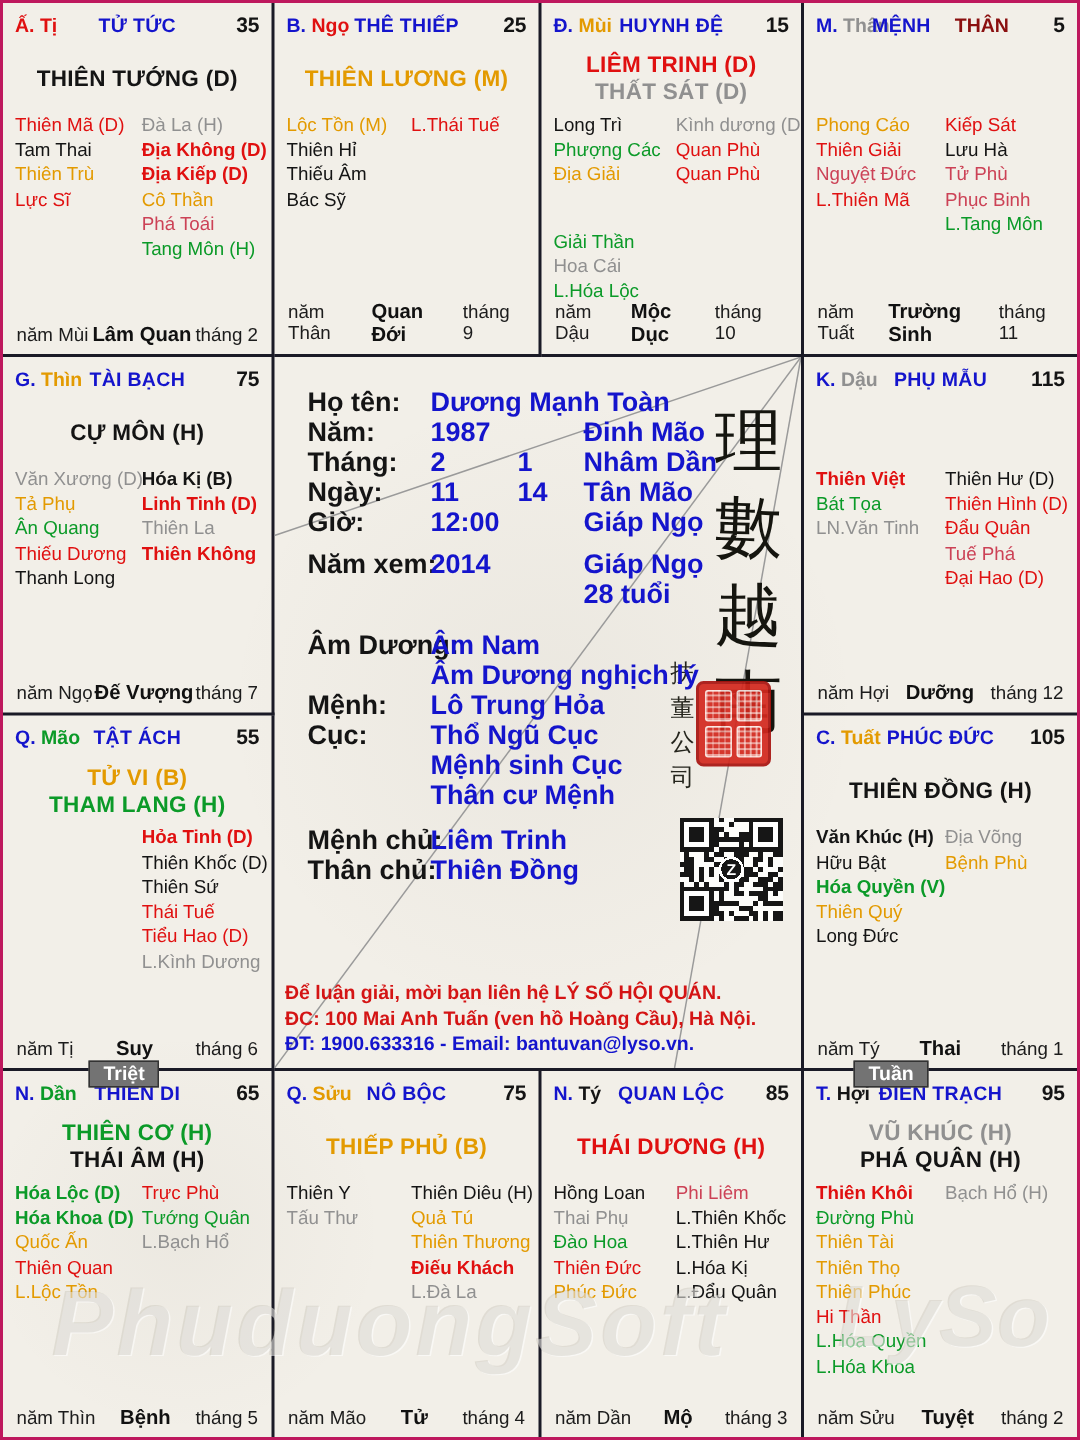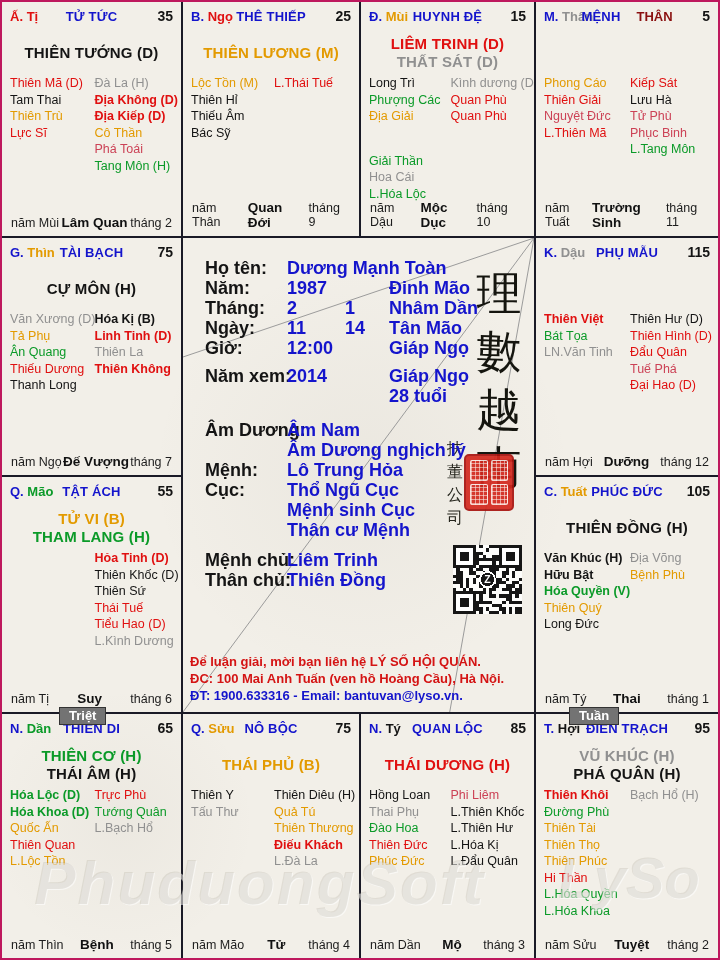--- a/index.html
+++ b/index.html
@@ -277,21 +277,21 @@
       <span class="head-left"><span style="color: rgb(20, 20, 204);">C.</span> <span style="color: rgb(227, 154, 0);">Tuất</span></span>
       <span class="head-center"><span class="palace">PHÚC ĐỨC</span></span>
       <span class="head-right">105</span>
     </div>
     <div class="mains">
         <div class="main-star" style="color: rgb(20, 20, 20);">THIÊN ĐỒNG (H)</div>
       </div>
     <div class="stars">
         <div class="col">
           <div class="star" style="color: rgb(20, 20, 20); font-weight: bold;">Văn Khúc (H)</div>
-          <div class="star" style="color: rgb(20, 20, 20); font-weight: bold;">Hữu Bật</div>
+          <div class="star" style="color: rgb(20, 20, 20); font-weight: normal;">Hữu Bật</div>
           <div class="star" style="color: rgb(11, 154, 40); font-weight: bold;">Hóa Quyền (V)</div>
           <div class="star" style="color: rgb(227, 154, 0);">Thiên Quý</div>
           <div class="star" style="color: rgb(20, 20, 20);">Long Đức</div>
         </div>
         <div class="col">
           <div class="star" style="color: rgb(144, 144, 144);">Địa Võng</div>
           <div class="star" style="color: rgb(227, 154, 0);">Bệnh Phù</div>
         </div>
       </div>
     <div class="cell-foot">
@@ -332,21 +332,21 @@
     </div>
   </div>
 
   <div class="cell pos-suu no-b">
     <div class="cell-head">
       <span class="head-left"><span style="color: rgb(20, 20, 204);">Q.</span> <span style="color: rgb(227, 154, 0);">Sửu</span></span>
       <span class="head-center"><span class="palace">NÔ BỘC</span></span>
       <span class="head-right">75</span>
     </div>
     <div class="mains">
-        <div class="main-star" style="color: rgb(227, 154, 0);">THÁI PHỦ (B)</div>
+        <div class="main-star" style="color: rgb(227, 154, 0);">THIẾP PHỦ (B)</div>
       </div>
     <div class="stars">
         <div class="col">
           <div class="star" style="color: rgb(20, 20, 20);">Thiên Y</div>
           <div class="star" style="color: rgb(144, 144, 144);">Tấu Thư</div>
         </div>
         <div class="col">
           <div class="star" style="color: rgb(20, 20, 20);">Thiên Diêu (H)</div>
           <div class="star" style="color: rgb(227, 154, 0);">Quả Tú</div>
           <div class="star" style="color: rgb(227, 154, 0);">Thiên Thương</div>

